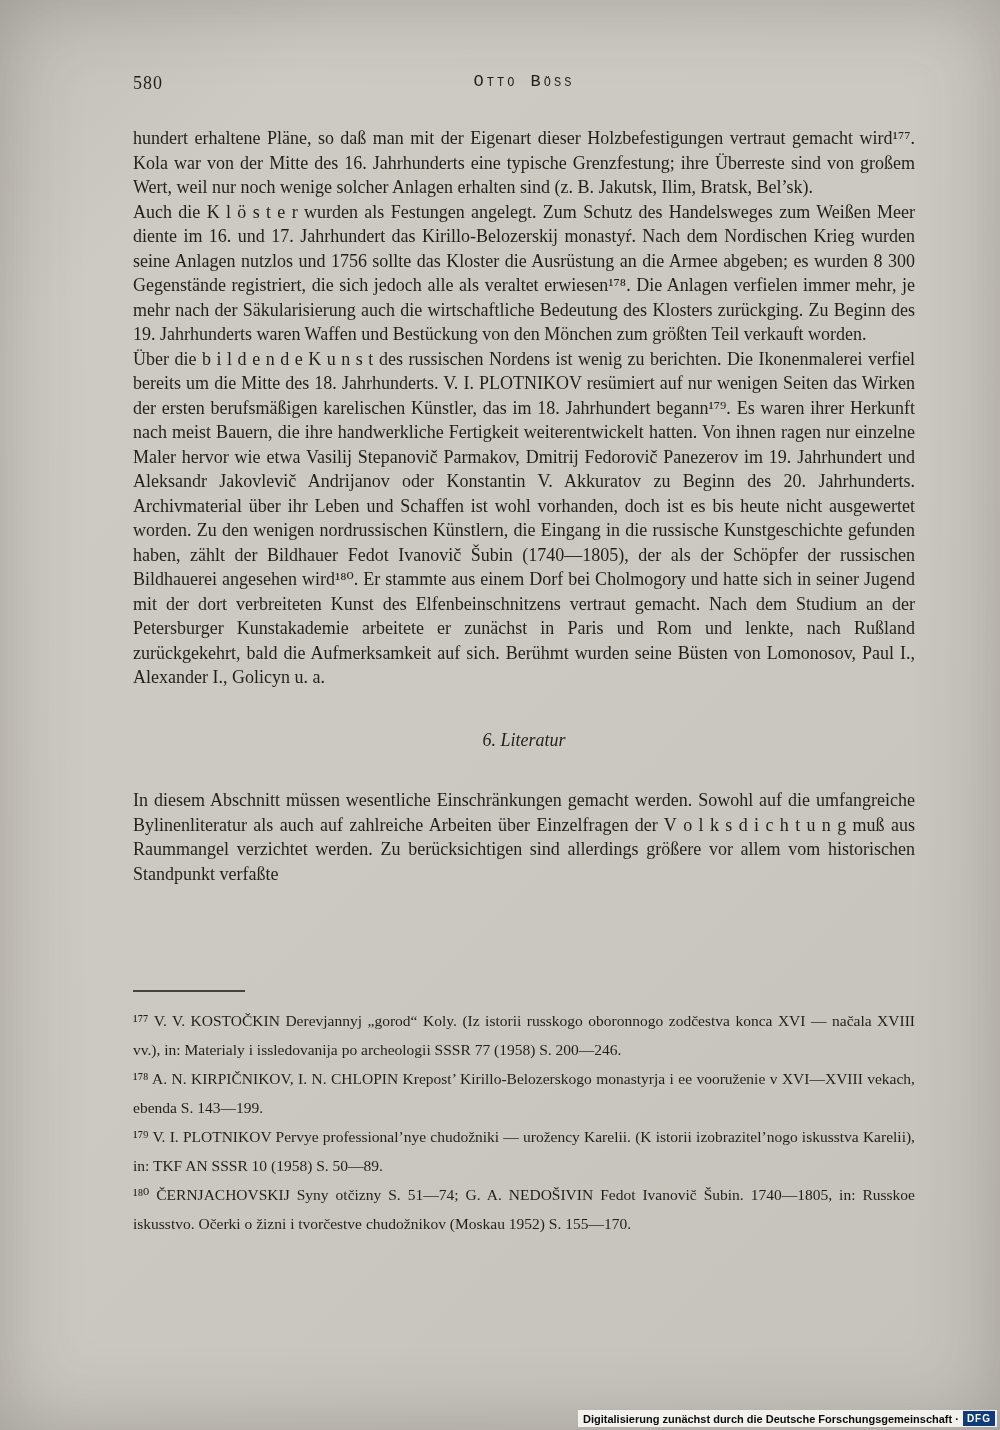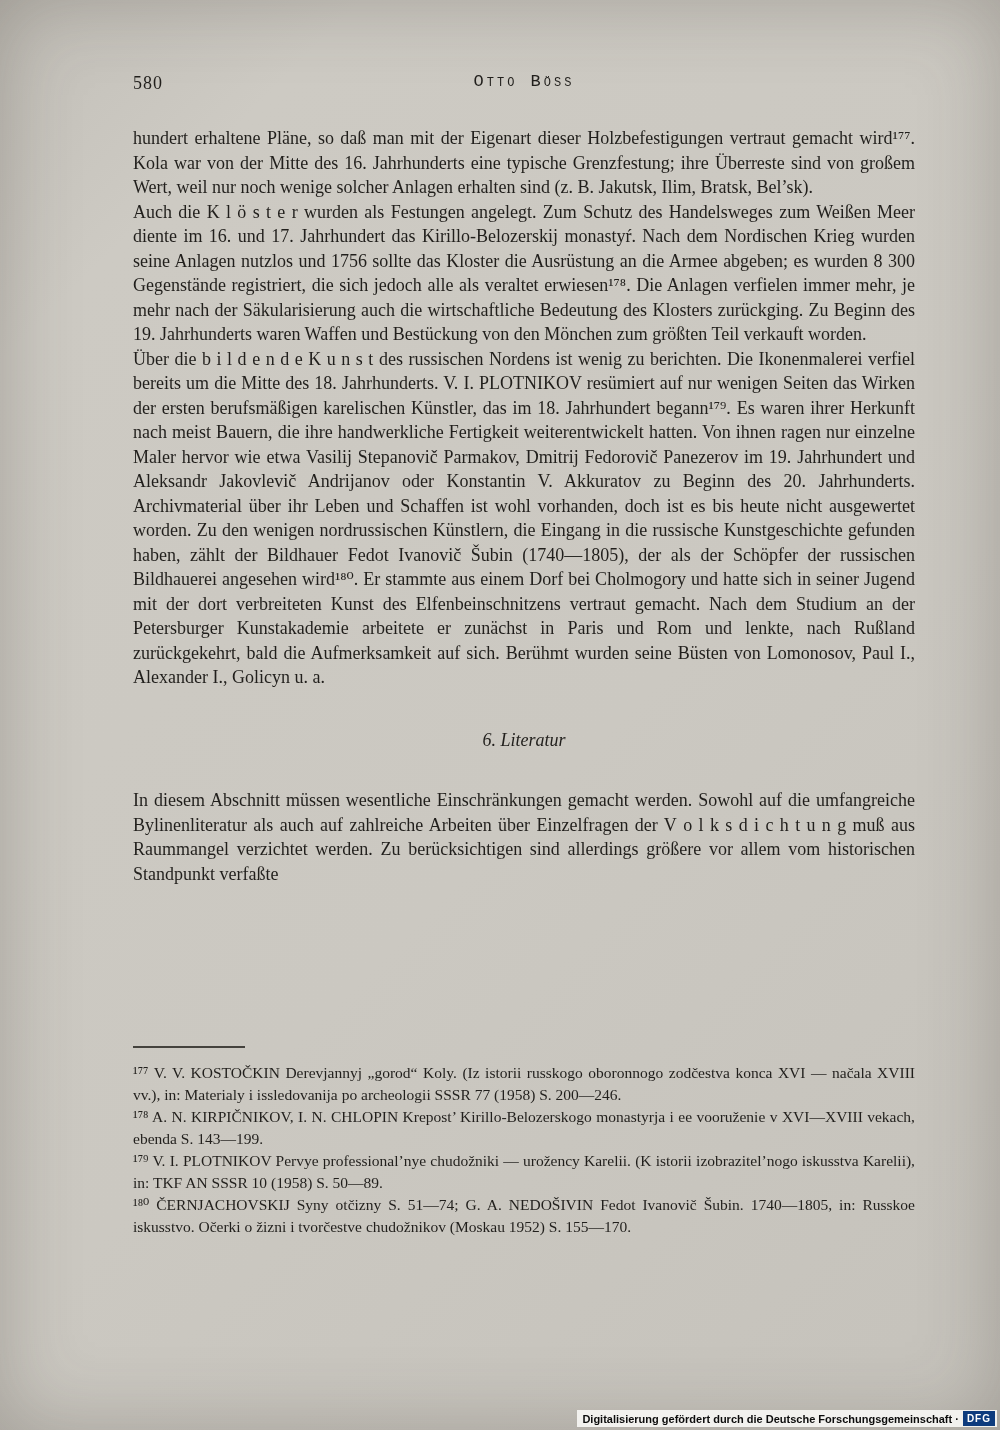--- a/index.html
+++ b/index.html
@@ -54,24 +54,24 @@
   .section-heading {
     font-style: italic;
     font-weight: normal;
     text-align: center;
     font-size: 18px;
     margin: 38px 0 36px 0;
   }
   .footnotes {
     position: absolute;
     left: 133px;
-    top: 1046px;
+    top: 990px;
     width: 782px;
     font-size: 15.5px;
-    line-height: 22px;
+    line-height: 29px;
     text-align: justify;
   }
   .fn-rule {
     width: 112px;
     height: 0;
     border-top: 2px solid #44423d;
     margin-bottom: 14px;
   }
   .footnotes p {
     margin: 0;
@@ -120,17 +120,17 @@
 
   <div class="footnotes">
     <div class="fn-rule"></div>
     <p>¹⁷⁷ V. V. KOSTOČKIN Derevjannyj „gorod“ Koly. (Iz istorii russkogo oboronnogo zodčestva konca XVI — načala XVIII vv.), in: Materialy i issledovanija po archeologii SSSR 77 (1958) S. 200—246.</p>
     <p>¹⁷⁸ A. N. KIRPIČNIKOV, I. N. CHLOPIN Krepost’ Kirillo-Belozerskogo monastyrja i ee vooruženie v XVI—XVIII vekach, ebenda S. 143—199.</p>
     <p>¹⁷⁹ V. I. PLOTNIKOV Pervye professional’nye chudožniki — urožency Karelii. (K istorii izobrazitel’nogo iskusstva Karelii), in: TKF AN SSSR 10 (1958) S. 50—89.</p>
     <p>¹⁸⁰ ČERNJACHOVSKIJ Syny otčizny S. 51—74; G. A. NEDOŠIVIN Fedot Ivanovič Šubin. 1740—1805, in: Russkoe iskusstvo. Očerki o žizni i tvorčestve chudožnikov (Moskau 1952) S. 155—170.</p>
   </div>
 
   <div class="scan-footer">
-    <span>Digitalisierung gefördert durch die Deutsche Forschungsgemeinschaft ·</span>
+    <span>Digitalisierung zunächst durch die Deutsche Forschungsgemeinschaft ·</span>
     <span class="dfg-badge">DFG</span>
   </div>
 
 </div>
 
 </body></html>

